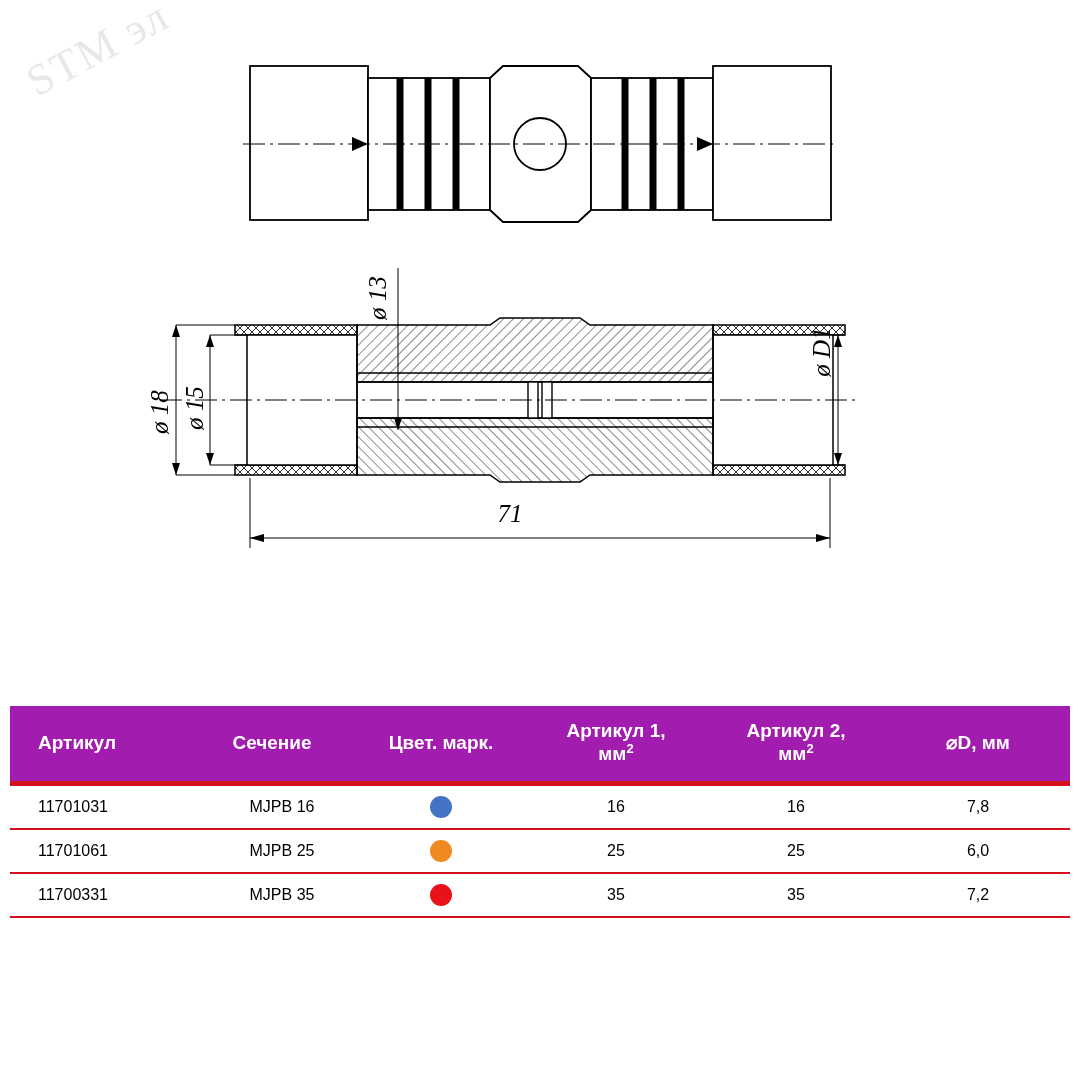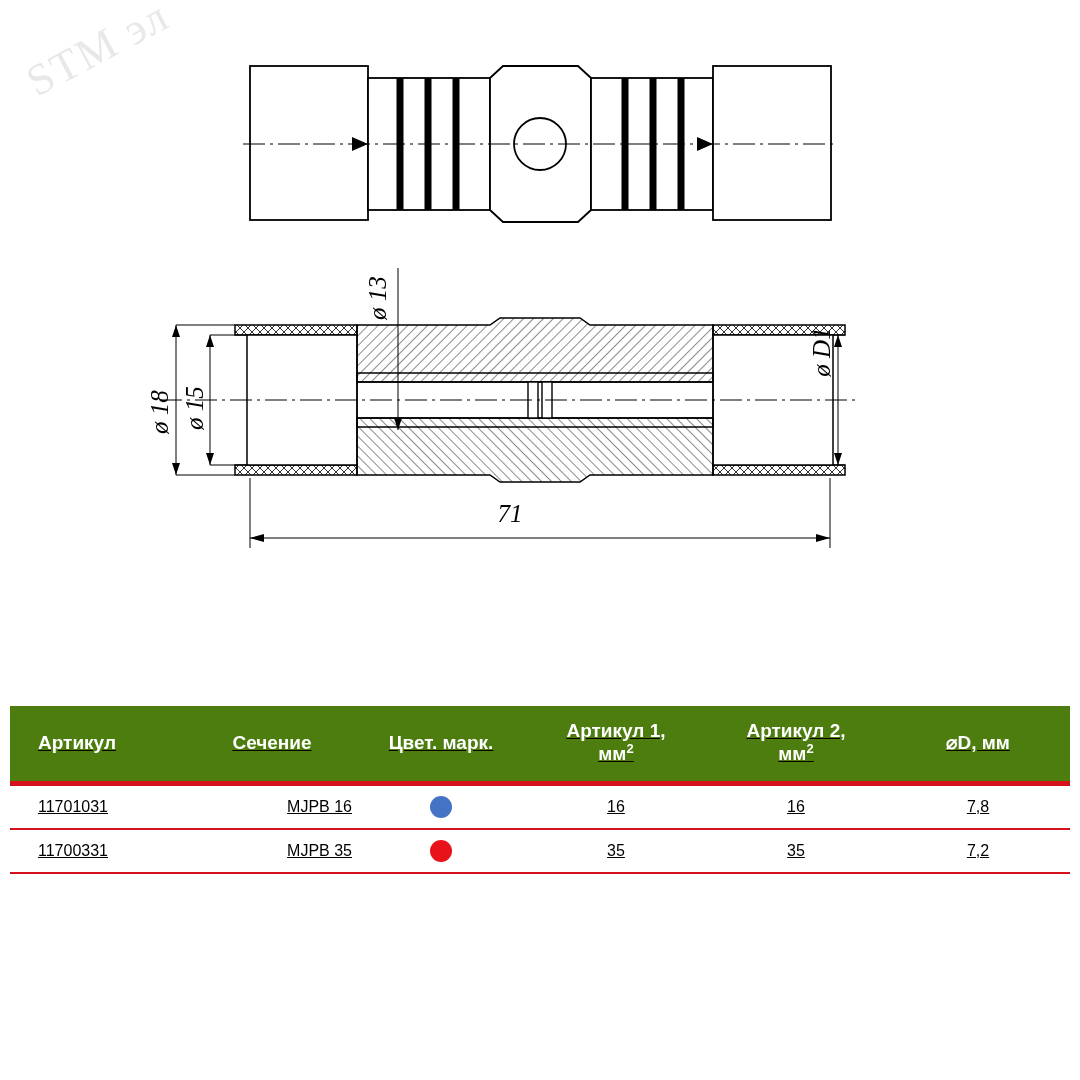--- a/index.html
+++ b/index.html
@@ -41,23 +41,22 @@
     position: absolute;
     left: 10px;
     top: 706px;
     width: 1060px;
     background: #d4111c;
     padding: 0;
   }
   table.spec {
     width: 1060px;
     border-collapse: collapse;
-    background: #4d7c0f;
+    background: #a21caf;
     table-layout: fixed;
-    text-decoration: underline;
   }
   table.spec thead th {
     color: #ffffff;
     font-size: 19px;
     font-weight: bold;
     padding: 14px 4px 16px 4px;
     vertical-align: middle;
     text-align: center;
     line-height: 1.15;
     border: none;
@@ -70,21 +69,21 @@
     font-size: 16px;
     color: #000000;
     text-align: center;
     padding: 10px 4px;
     border-bottom: 2px solid #d4111c;
     background: #ffffff;
     height: 42px;
   }
   table.spec tbody tr:last-child td { border-bottom: none; }
   table.spec tbody td.art { text-align: left; padding-left: 28px; }
-  table.spec tbody td.pos { text-align: right; padding-left: 24px; }
+  table.spec tbody td.pos { text-align: center; padding-left: 24px; }
   .dot {
     display: inline-block;
     width: 22px; height: 22px;
     border-radius: 50%;
     vertical-align: middle;
   }
   .sup { font-size: 13px; vertical-align: super; }
   .rowgap-top { height: 5px; background: #d4111c; }
   .rowgap-bottom { height: 6px; background: #d4111c; }
   svg { display: block; }
@@ -245,20 +244,28 @@
       <tbody>
         <tr>
           <td class="art">11701031</td>
           <td class="pos">MJPB 16</td>
           <td><span class="dot" id="dot0" style="background: rgb(68, 114, 196);"></span></td>
           <td>16</td>
           <td>16</td>
           <td>7,8</td>
         </tr>
         <tr>
+          <td class="art">11701061</td>
+          <td class="pos">MJPB 25</td>
+          <td><span class="dot" id="dot1" style="background: rgb(240, 138, 32);"></span></td>
+          <td>25</td>
+          <td>25</td>
+          <td>6,0</td>
+        </tr>
+        <tr>
           <td class="art">11700331</td>
           <td class="pos">MJPB 35</td>
           <td><span class="dot" id="dot2" style="background: rgb(232, 18, 26);"></span></td>
           <td>35</td>
           <td>35</td>
           <td>7,2</td>
         </tr>
         <tr>
             <td class="rowgap-bottom" colspan="6"></td>
           </tr>

